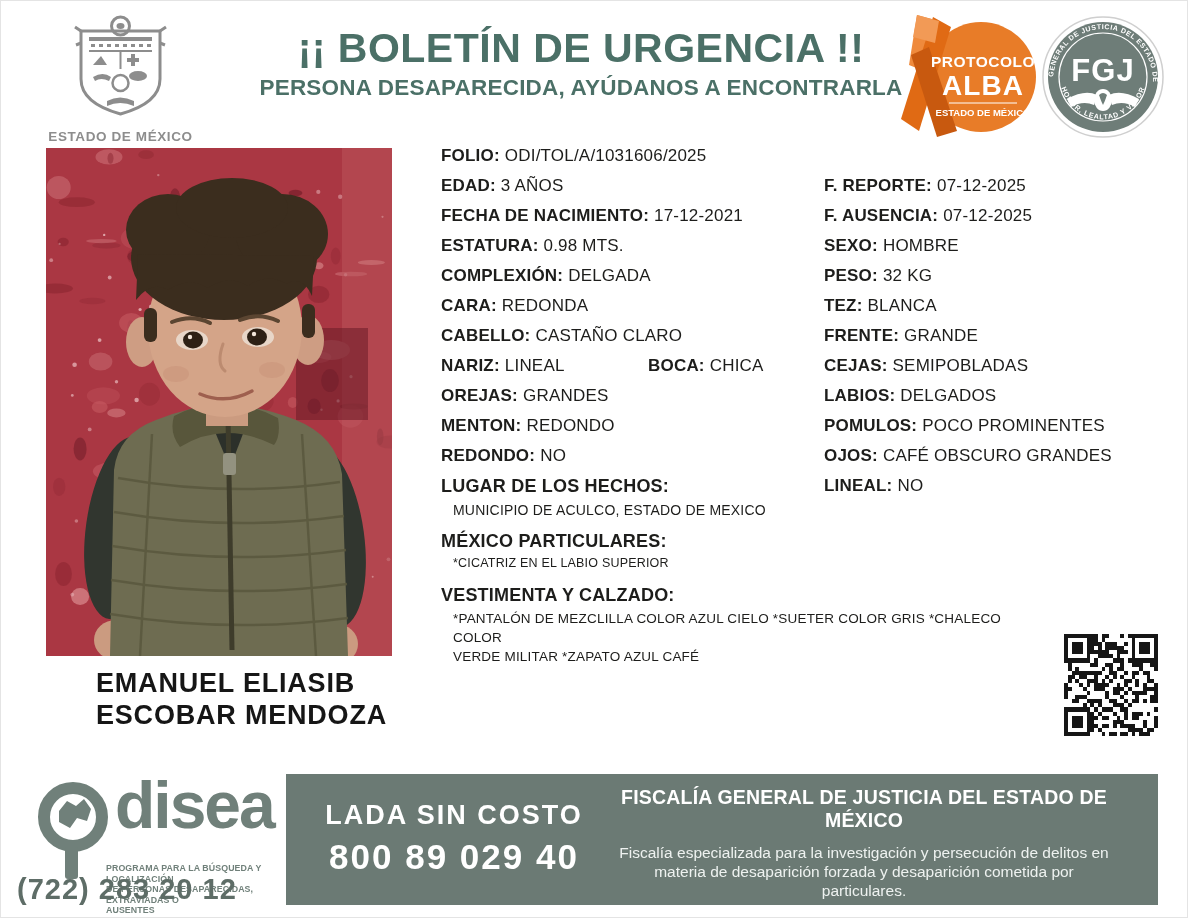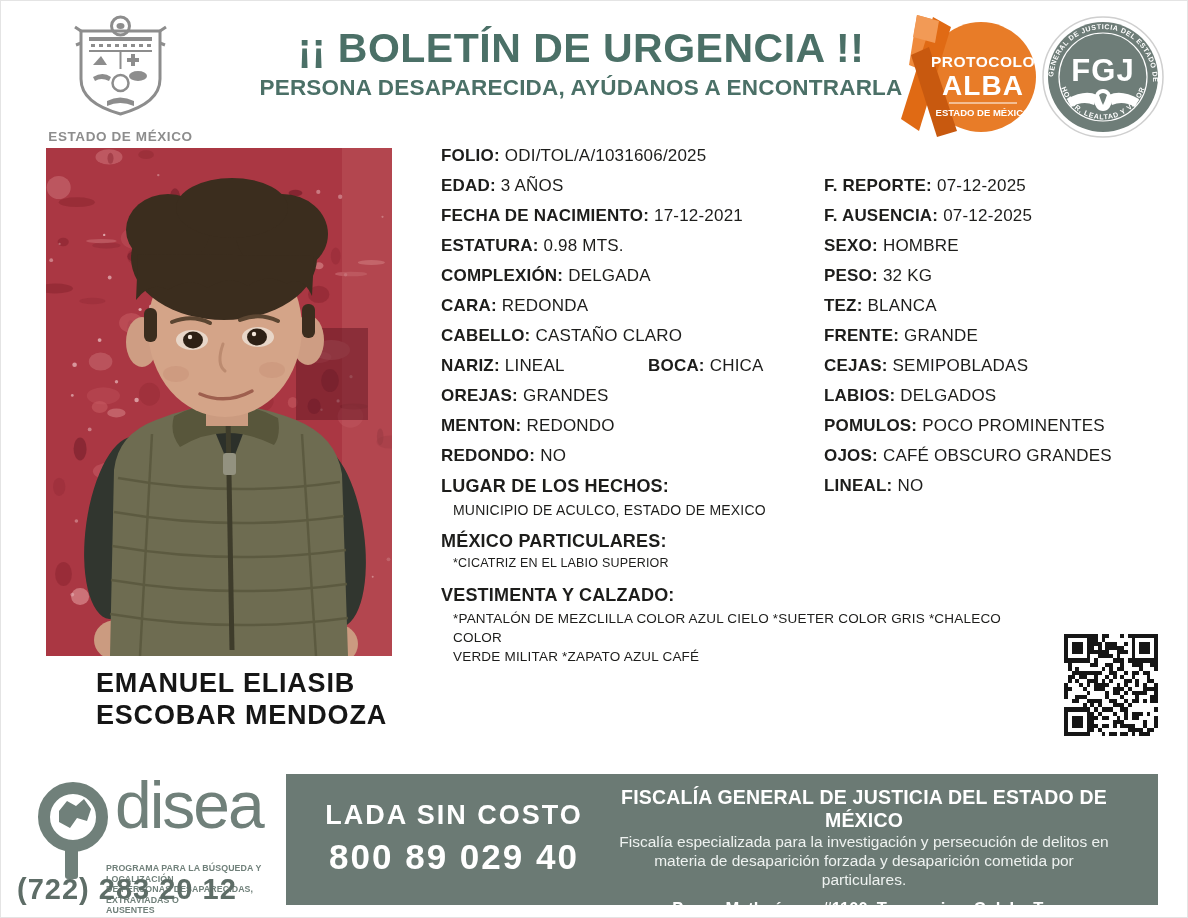--- a/index.html
+++ b/index.html
@@ -40,27 +40,27 @@
   .qr{position:absolute;left:1063px;top:633px;width:94px;height:102px;background:#fff;}
   .qr i{position:absolute;width:4%;height:4%;background:#161616;}
 
   
   .footer-box{position:absolute;left:285px;top:773px;width:872px;height:131px;background:#6b7a74;color:#fff;}
   .lada{position:absolute;left:18px;top:26px;width:300px;text-align:center;}
   .lada .l1{font-size:27px;font-weight:800;letter-spacing:2px;}
   .lada .l2{font-size:35px;font-weight:800;letter-spacing:2px;margin-top:6px;}
   .fiscalia{position:absolute;left:330px;right:46px;top:12px;}
   .fiscalia .t{font-size:19.5px;font-weight:800;text-align:center;letter-spacing:.2px;}
-  .fiscalia .d{font-size:15.5px;line-height:19px;text-align:center;color:#eef2f0;}
+  .fiscalia .d{font-size:15.5px;line-height:19px;text-align:center;margin-top:11px;color:#eef2f0;}
   .fiscalia .a{font-size:16.5px;font-weight:800;line-height:21px;text-align:right;margin-top:9px;padding-right:2px;}
 
   .odisea{position:absolute;left:28px;top:780px;width:250px;color:#70807a;}
   .odisea .brandrow{position:relative;height:82px;}
   .odisea .brandrow svg{position:absolute;left:0;top:0;}
-  .odisea .brand{position:absolute;left:86px;top:-14px;font-size:66px;font-weight:400;letter-spacing:-2px;color:#70807a;}
+  .odisea .brand{position:absolute;left:86px;top:-14px;font-size:66px;font-weight:700;letter-spacing:-2px;color:#70807a;}
   .odisea .program{margin-left:77px;width:200px;font-size:8.8px;line-height:10.5px;font-weight:bold;letter-spacing:.1px;}
   .phone{position:absolute;left:16px;top:872px;font-size:29px;font-weight:800;letter-spacing:1px;color:#5e6d67;}
 </style>
 </head>
 <body>
 
 <div class="page">
 
   <div class="edomex">
     <svg width="155" height="110" viewBox="0 0 155 110">

